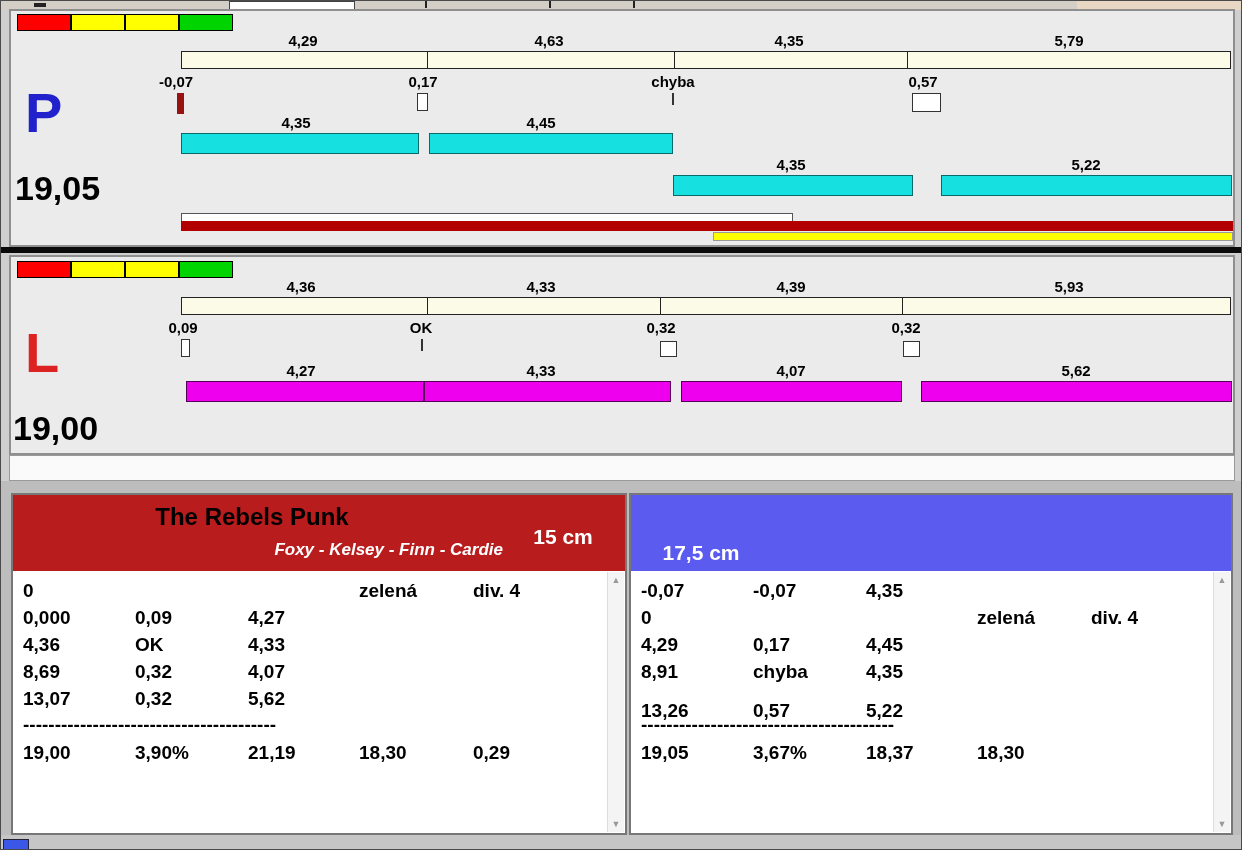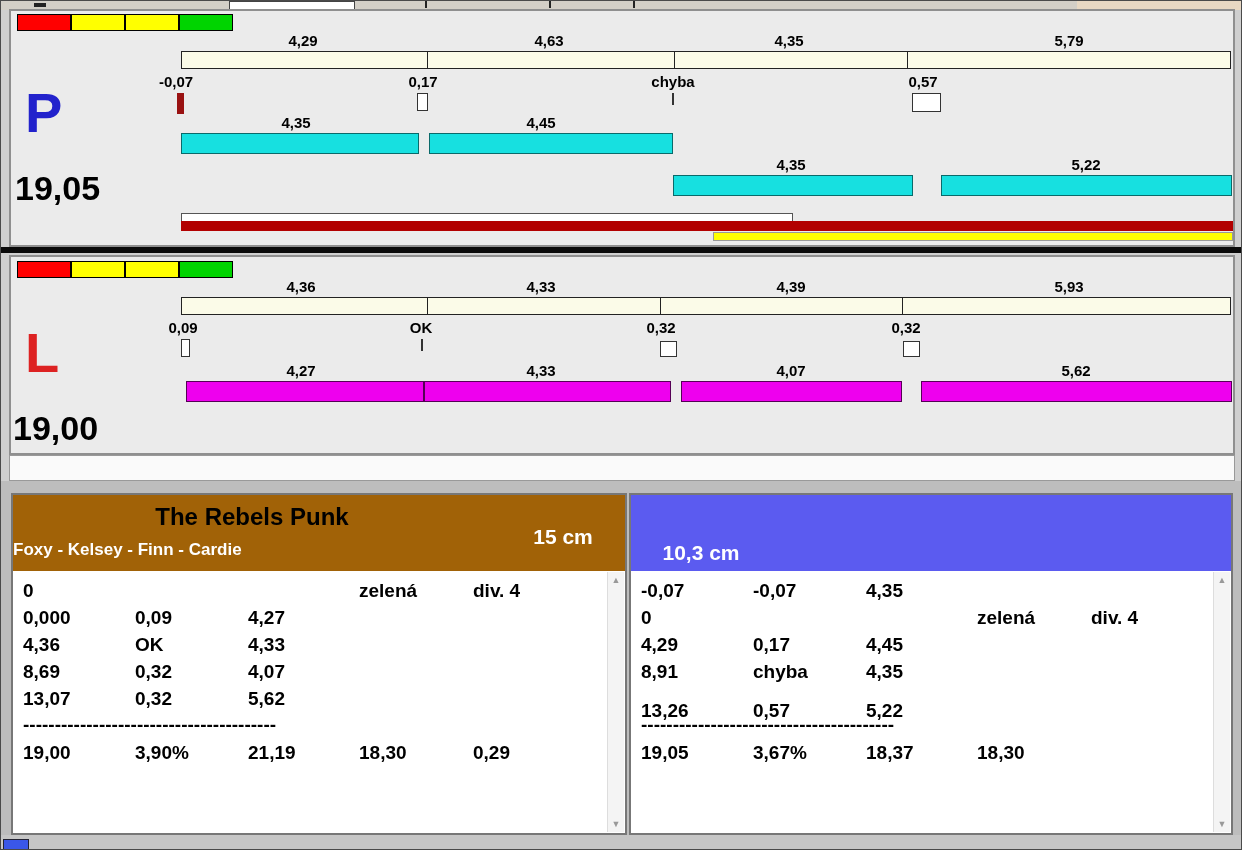--- a/index.html
+++ b/index.html
@@ -29,21 +29,21 @@
   .marker-white { position:absolute; background:#fff; border:1px solid #333; }
   .marker-tick { position:absolute; background:#333; }
   .big-letter { position:absolute; font-size:56px; font-weight:bold; line-height:1; }
   .big-total { position:absolute; font-size:34px; font-weight:bold; line-height:1; }
   .divider-black { position:absolute; left:0; top:246px; width:1242px; height:6px; background:#0a0a0a; }
   .white-strip-row { position:absolute; left:8px; top:454px; width:1226px; height:26px; background:#fafafa; border:1px solid #999; }
   .bottom-bg { position:absolute; left:0; top:480px; width:1242px; height:370px; background:#bdbdbd; }
   .team { position:absolute; top:492px; height:342px; border:2px solid #777; background:#fff; }
   .thead { position:absolute; left:0; top:0; right:0; height:76px; }
   .tname { position:absolute; font-size:24px; font-weight:bold; text-align:center; line-height:30px; }
-  .tdogs { position:absolute; font-size:17px; font-weight:bold; color:#fff; text-align:left; line-height:22px; }
+  .tdogs { position:absolute; font-size:17px; font-weight:bold; color:#fff; text-align:right; line-height:22px;font-style:italic; }
   .theight { position:absolute; font-size:21px; font-weight:bold; color:#fff; text-align:center; line-height:26px; }
   .tbody { position:absolute; left:0; right:0; top:76px; bottom:0; background:#fff; overflow:hidden; }
   .trow { position:absolute; left:0; right:22px; height:27px; }
   .tc { position:absolute; font-size:19px; font-weight:bold; white-space:nowrap; line-height:27px; }
   .c0 { left:10px; } .c1 { left:122px; } .c2 { left:235px; } .c3 { left:346px; } .c4 { left:460px; }
   .sb { position:absolute; top:1px; bottom:1px; right:1px; width:17px; background:#f4f4f4; border-left:1px solid #ddd; }
   .sb .ar { position:absolute; left:0; width:16px; height:16px; color:#999; font-size:9px; line-height:16px; text-align:center; cursor:pointer; }
   .sb .ar.up { top:0; } .sb .ar.down { bottom:0; }
   .stamp {
     position:absolute; left:490px; top:493px; width:268px; height:33px;
@@ -157,21 +157,21 @@
     <div class="mbar" style="left:413px;top:124px;width:247px;"></div>
     <div class="mbar" style="left:670px;top:124px;width:221px;"></div>
     <div class="mbar" style="left:910px;top:124px;width:311px;"></div>
   </div>
 
   <div class="white-strip-row"></div>
 
   <div class="bottom-bg"></div>
 
   <div class="team" style="left:10px;width:616px;">
-    <div class="thead" style="background:#a16207;">
+    <div class="thead" style="background:#b91c1c;">
       <div class="tname" style="left:0;top:7px;width:478px;">The Rebels Punk</div>
       <div class="tdogs" style="left:0;top:44px;width:490px;">Foxy - Kelsey - Finn - Cardie</div>
       <div class="theight" style="left:500px;top:29px;width:100px;">15 cm</div>
     </div>
     <div class="tbody">
       <div class="trow" style="top:6px;">
         <span class="tc c0">0</span>
         <span class="tc c1"></span>
         <span class="tc c2"></span>
         <span class="tc c3">zelená</span>
@@ -218,21 +218,21 @@
       <div class="sb">
         <div class="ar up">▲</div>
         <div class="ar down">▼</div>
       </div>
     </div>
   </div>
 
 
   <div class="team" style="left:628px;width:604px;">
     <div class="thead" style="background:#5b5bf0;">
-      <div class="theight" style="left:10px;top:45px;width:120px;">10,3 cm</div>
+      <div class="theight" style="left:10px;top:45px;width:120px;">17,5 cm</div>
     </div>
     <div class="tbody">
       <div class="trow" style="top:6px;">
         <span class="tc c0">-0,07</span>
         <span class="tc c1">-0,07</span>
         <span class="tc c2">4,35</span>
         <span class="tc c3"></span>
         <span class="tc c4"></span>
       </div>
       <div class="trow" style="top:33px;">

